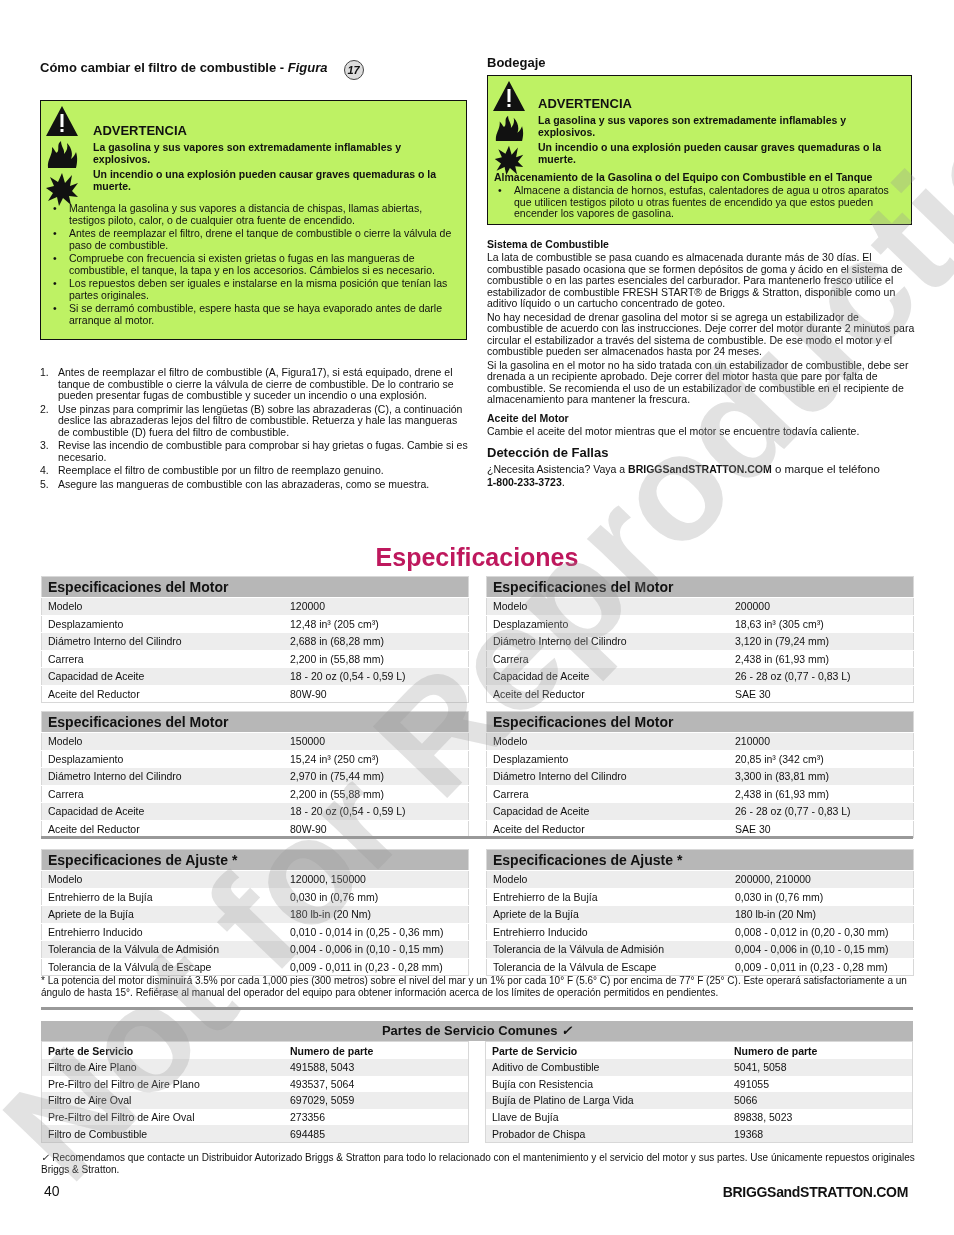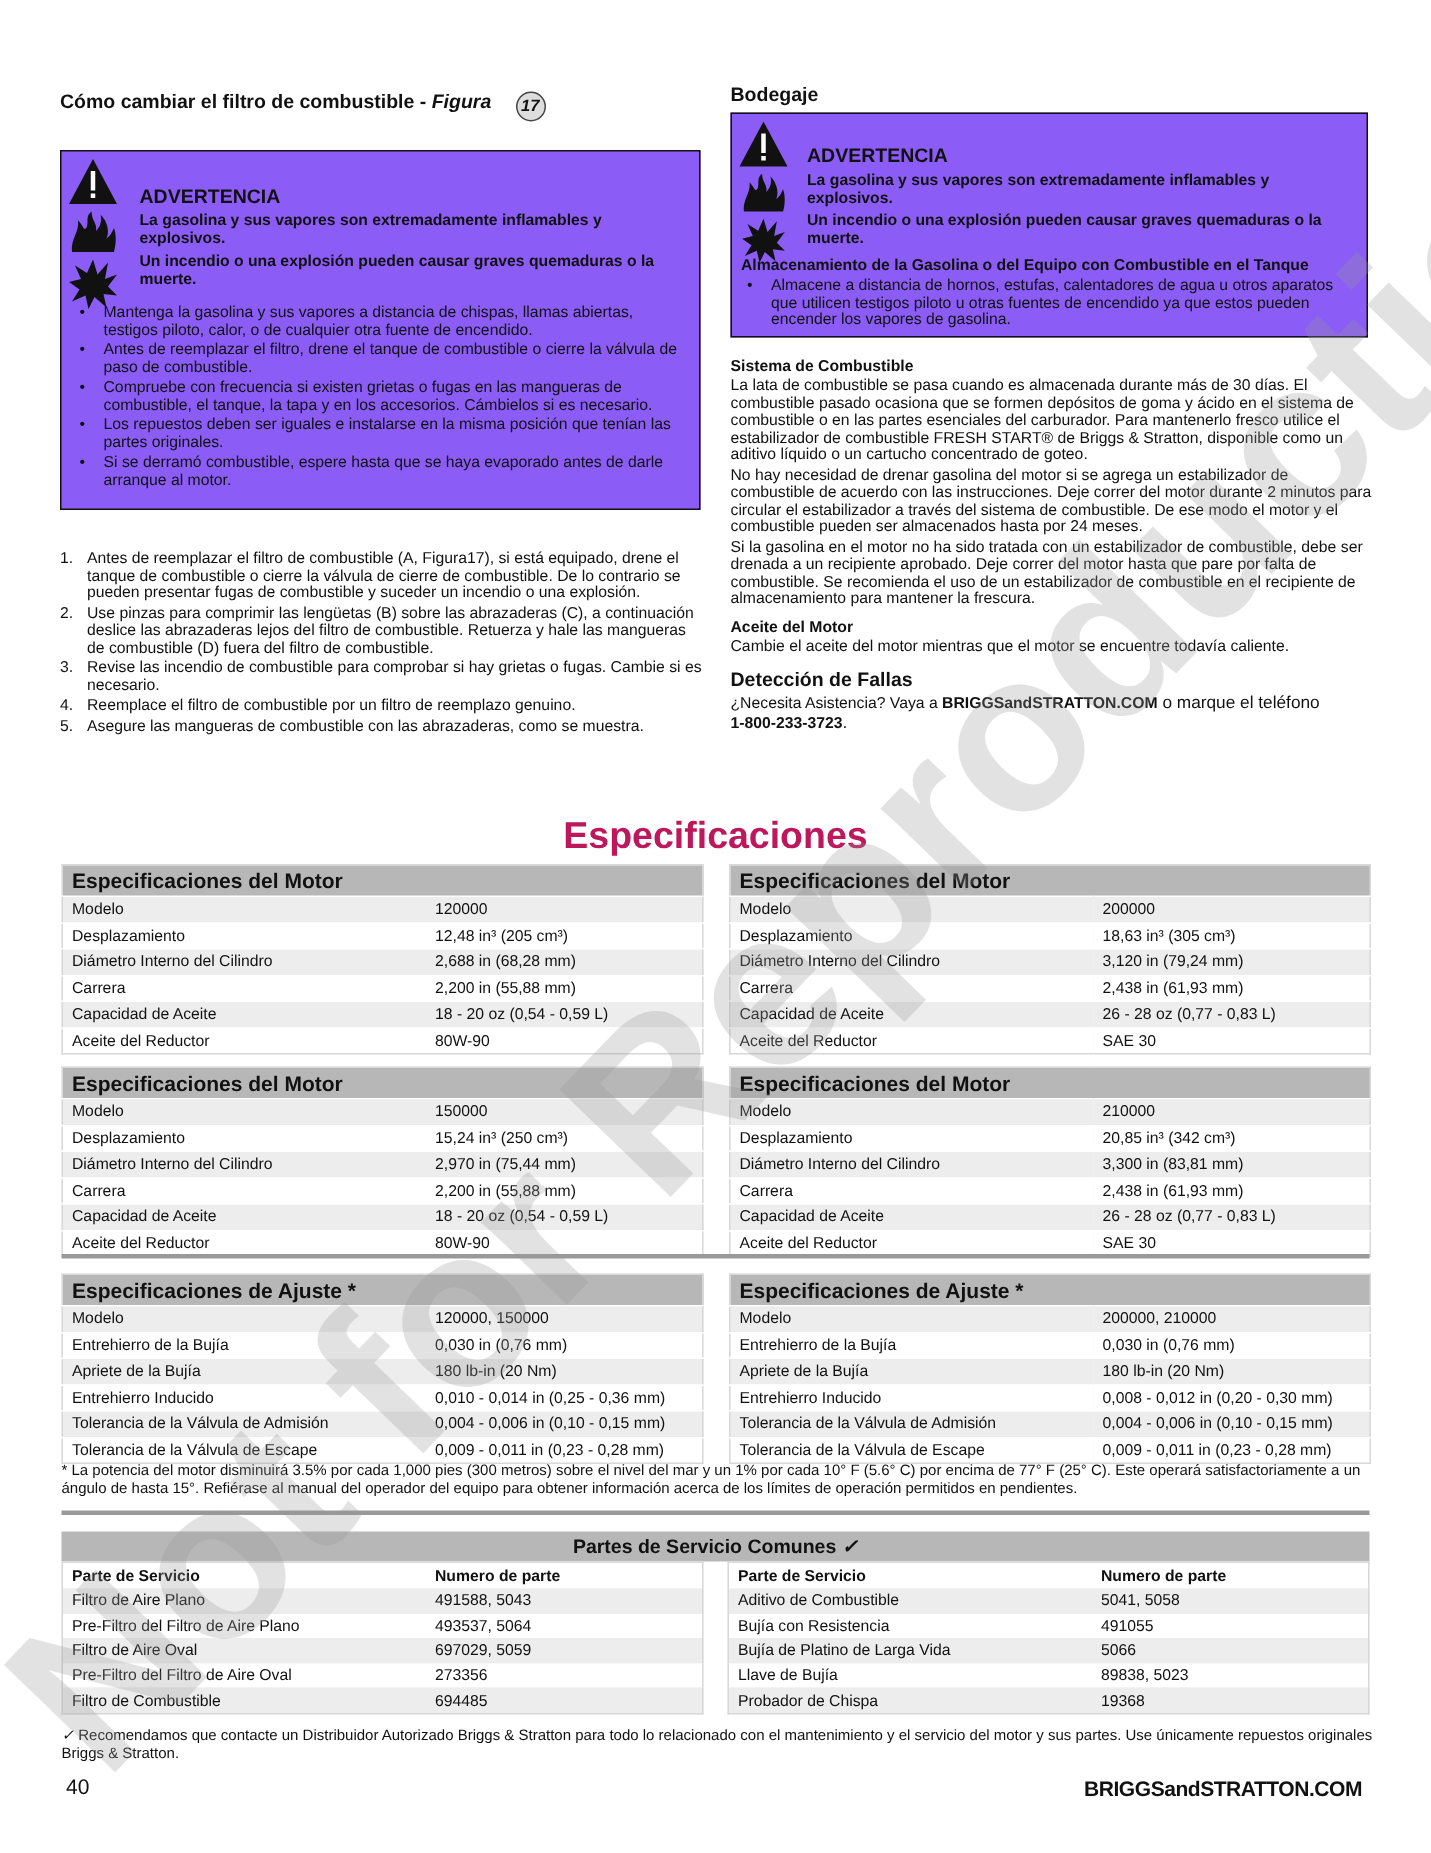--- a/index.html
+++ b/index.html
@@ -1,21 +1,21 @@
 <!DOCTYPE html>
 <html><head>
 <meta charset="utf-8">
 <style>
   html, body { margin: 0; padding: 0; background: #ffffff; }
   body { width: 954px; height: 1235px; position: relative; overflow: hidden; font-family: "Liberation Sans", sans-serif; color: #111; }
   .abs { position: absolute; }
   .h-section { font-weight: bold; font-size: 13px; }
   .h-section i { font-style: italic; }
   .fig-badge { display: inline-block; width: 18px; height: 18px; border-radius: 50%; border: 1px solid #444; background: #ddd; font-size: 11px; font-style: italic; font-weight: bold; text-align: center; line-height: 18px; vertical-align: -2px; margin-left: 16px; }
-  .warn-box { border: 1px solid #111; box-sizing: border-box; background: #8b5cf6; }
+  .warn-box { border: 1px solid #111; box-sizing: border-box; background: #bef264; }
   .warn-icons { position: absolute; left: 4px; top: 4px; width: 36px; }
   .warn-icons svg { display: block; margin-bottom: 2px; }
   .warn-title { font-weight: bold; font-size: 13px; }
   .warn-line { font-weight: bold; font-size: 10.5px; line-height: 11.5px; margin-top: 4px; }
   .bullets { margin: 0; padding: 0; list-style: none; }
   .bullets li { position: relative; padding-left: 24px; font-size: 10.5px; line-height: 11.5px; margin-bottom: 2px; }
   .bullets li::before { content: "•"; position: absolute; left: 8px; top: 0; }
   .steps { margin: 0; padding: 0; list-style: none; }
   .steps li { position: relative; padding-left: 18px; font-size: 10.5px; line-height: 11.5px; margin-bottom: 2px; }
   .steps li .num { position: absolute; left: 0; }

